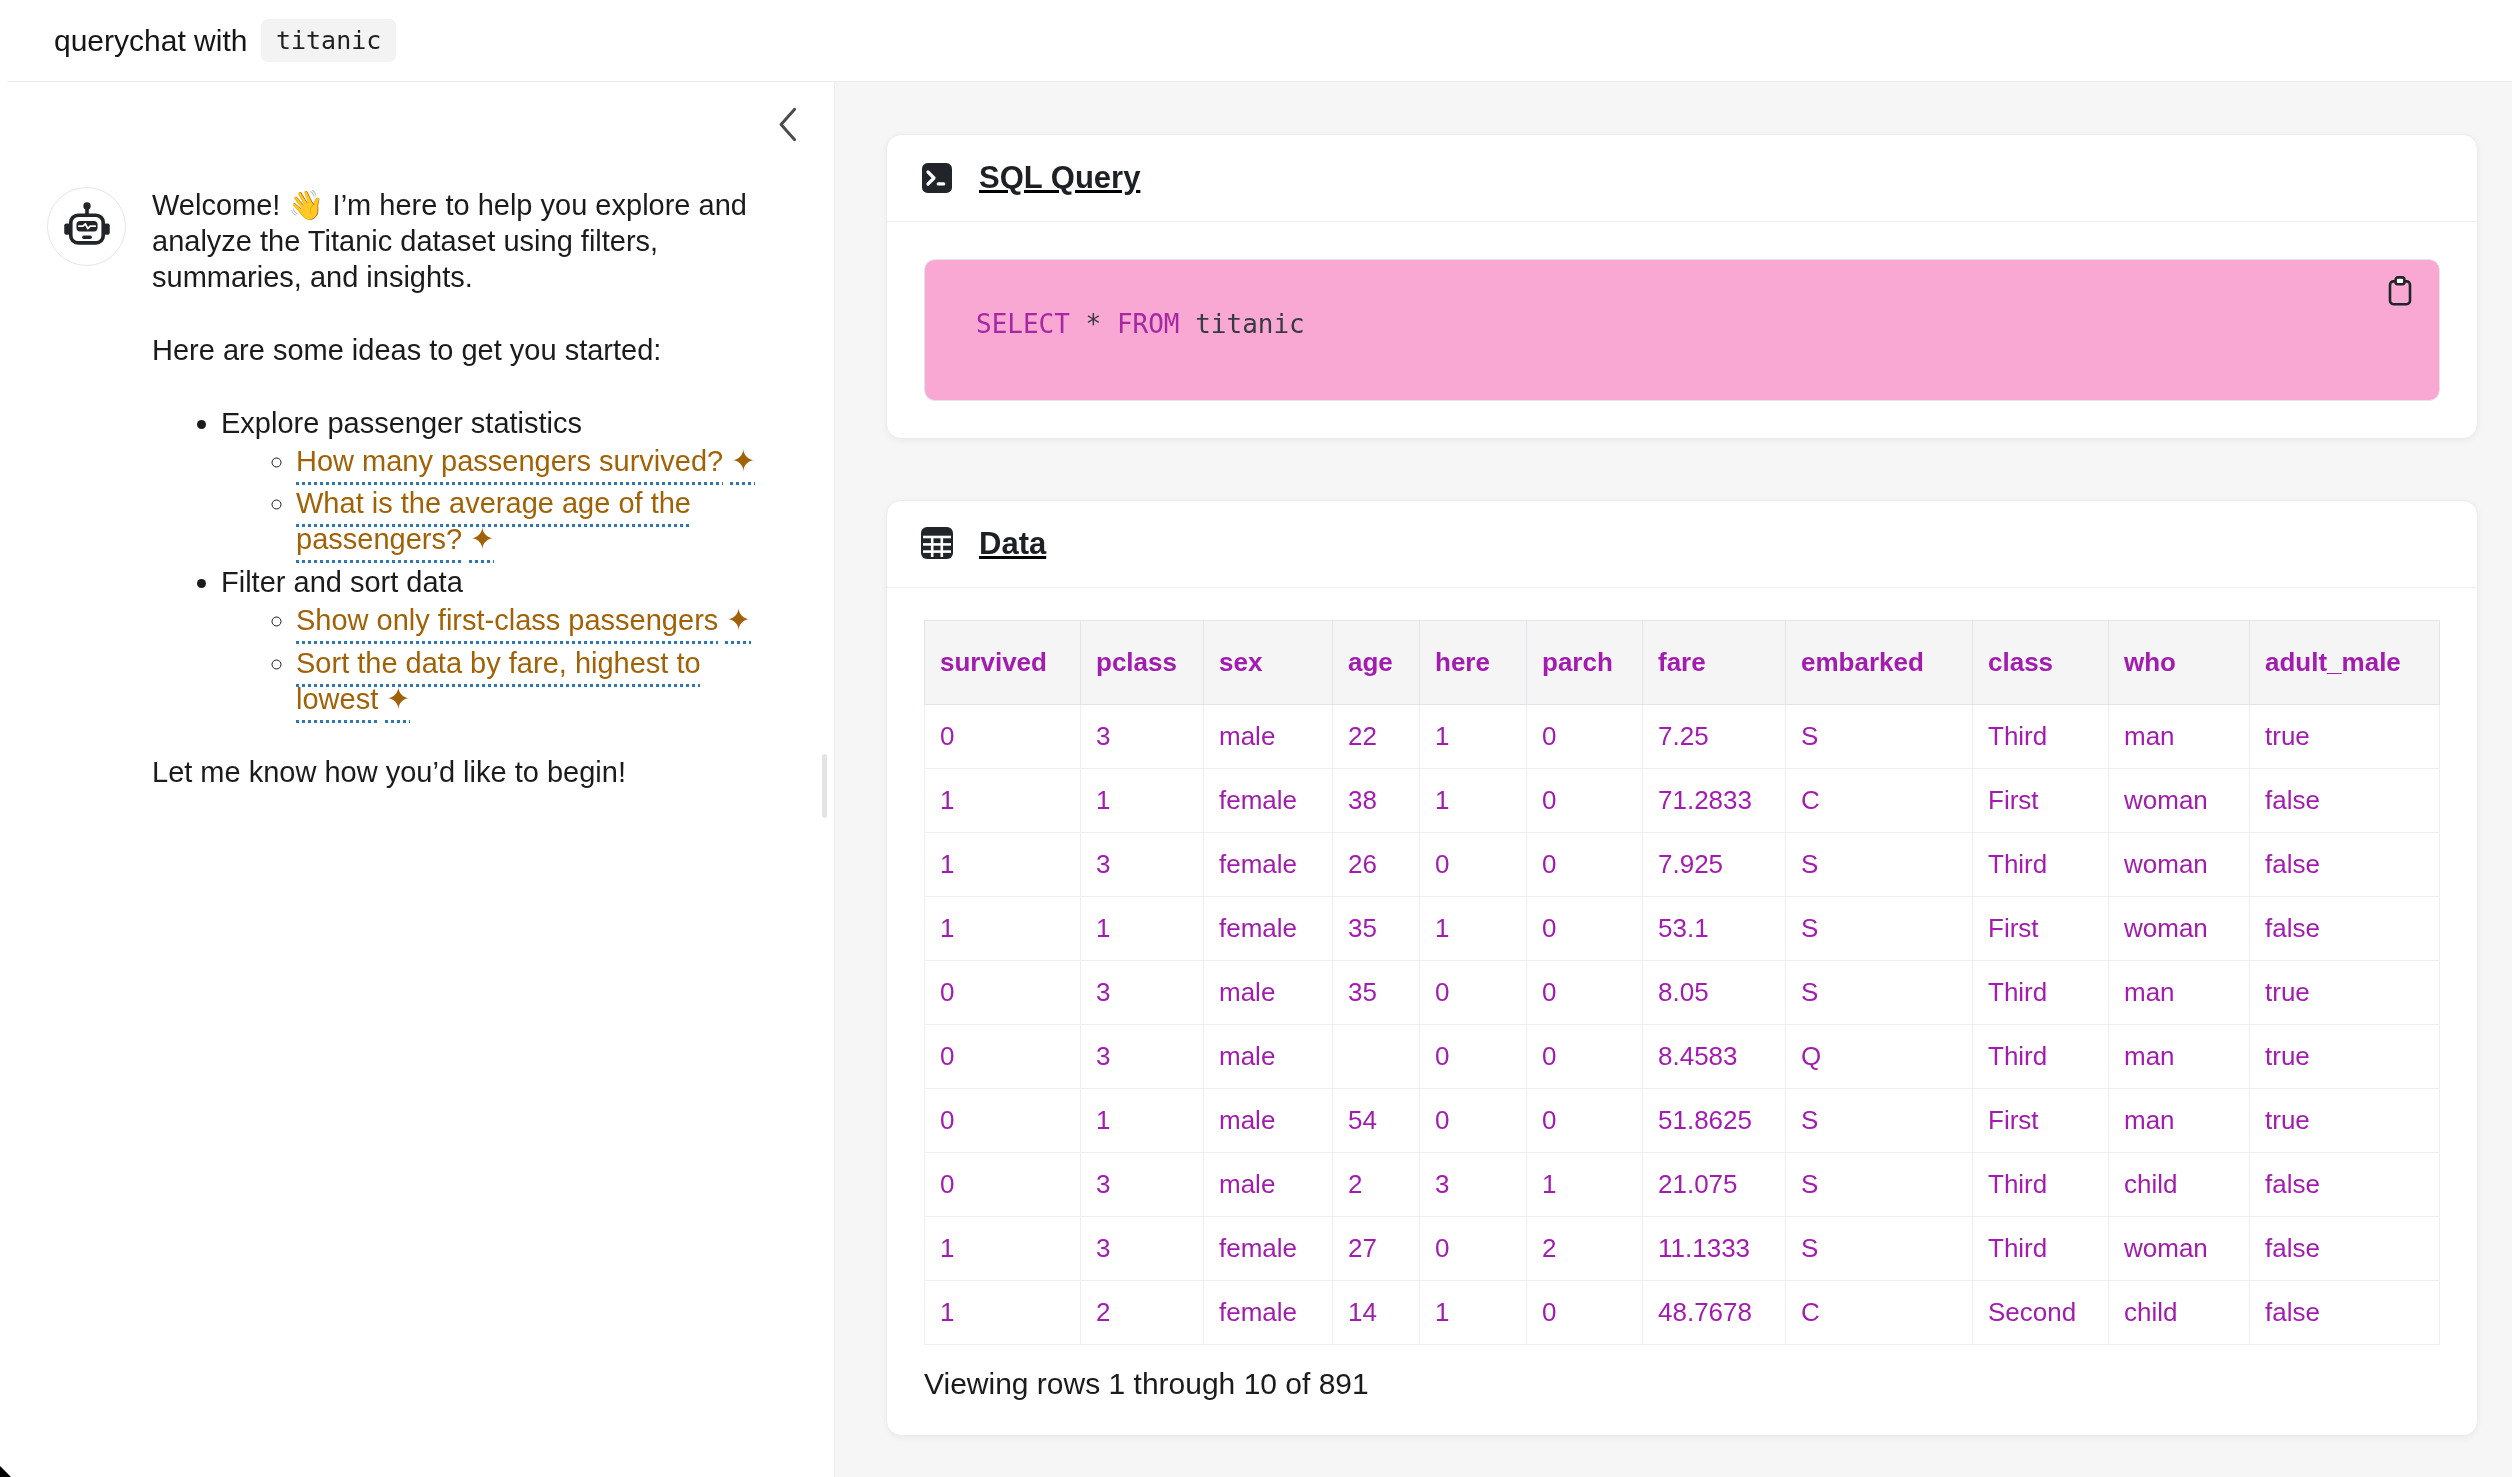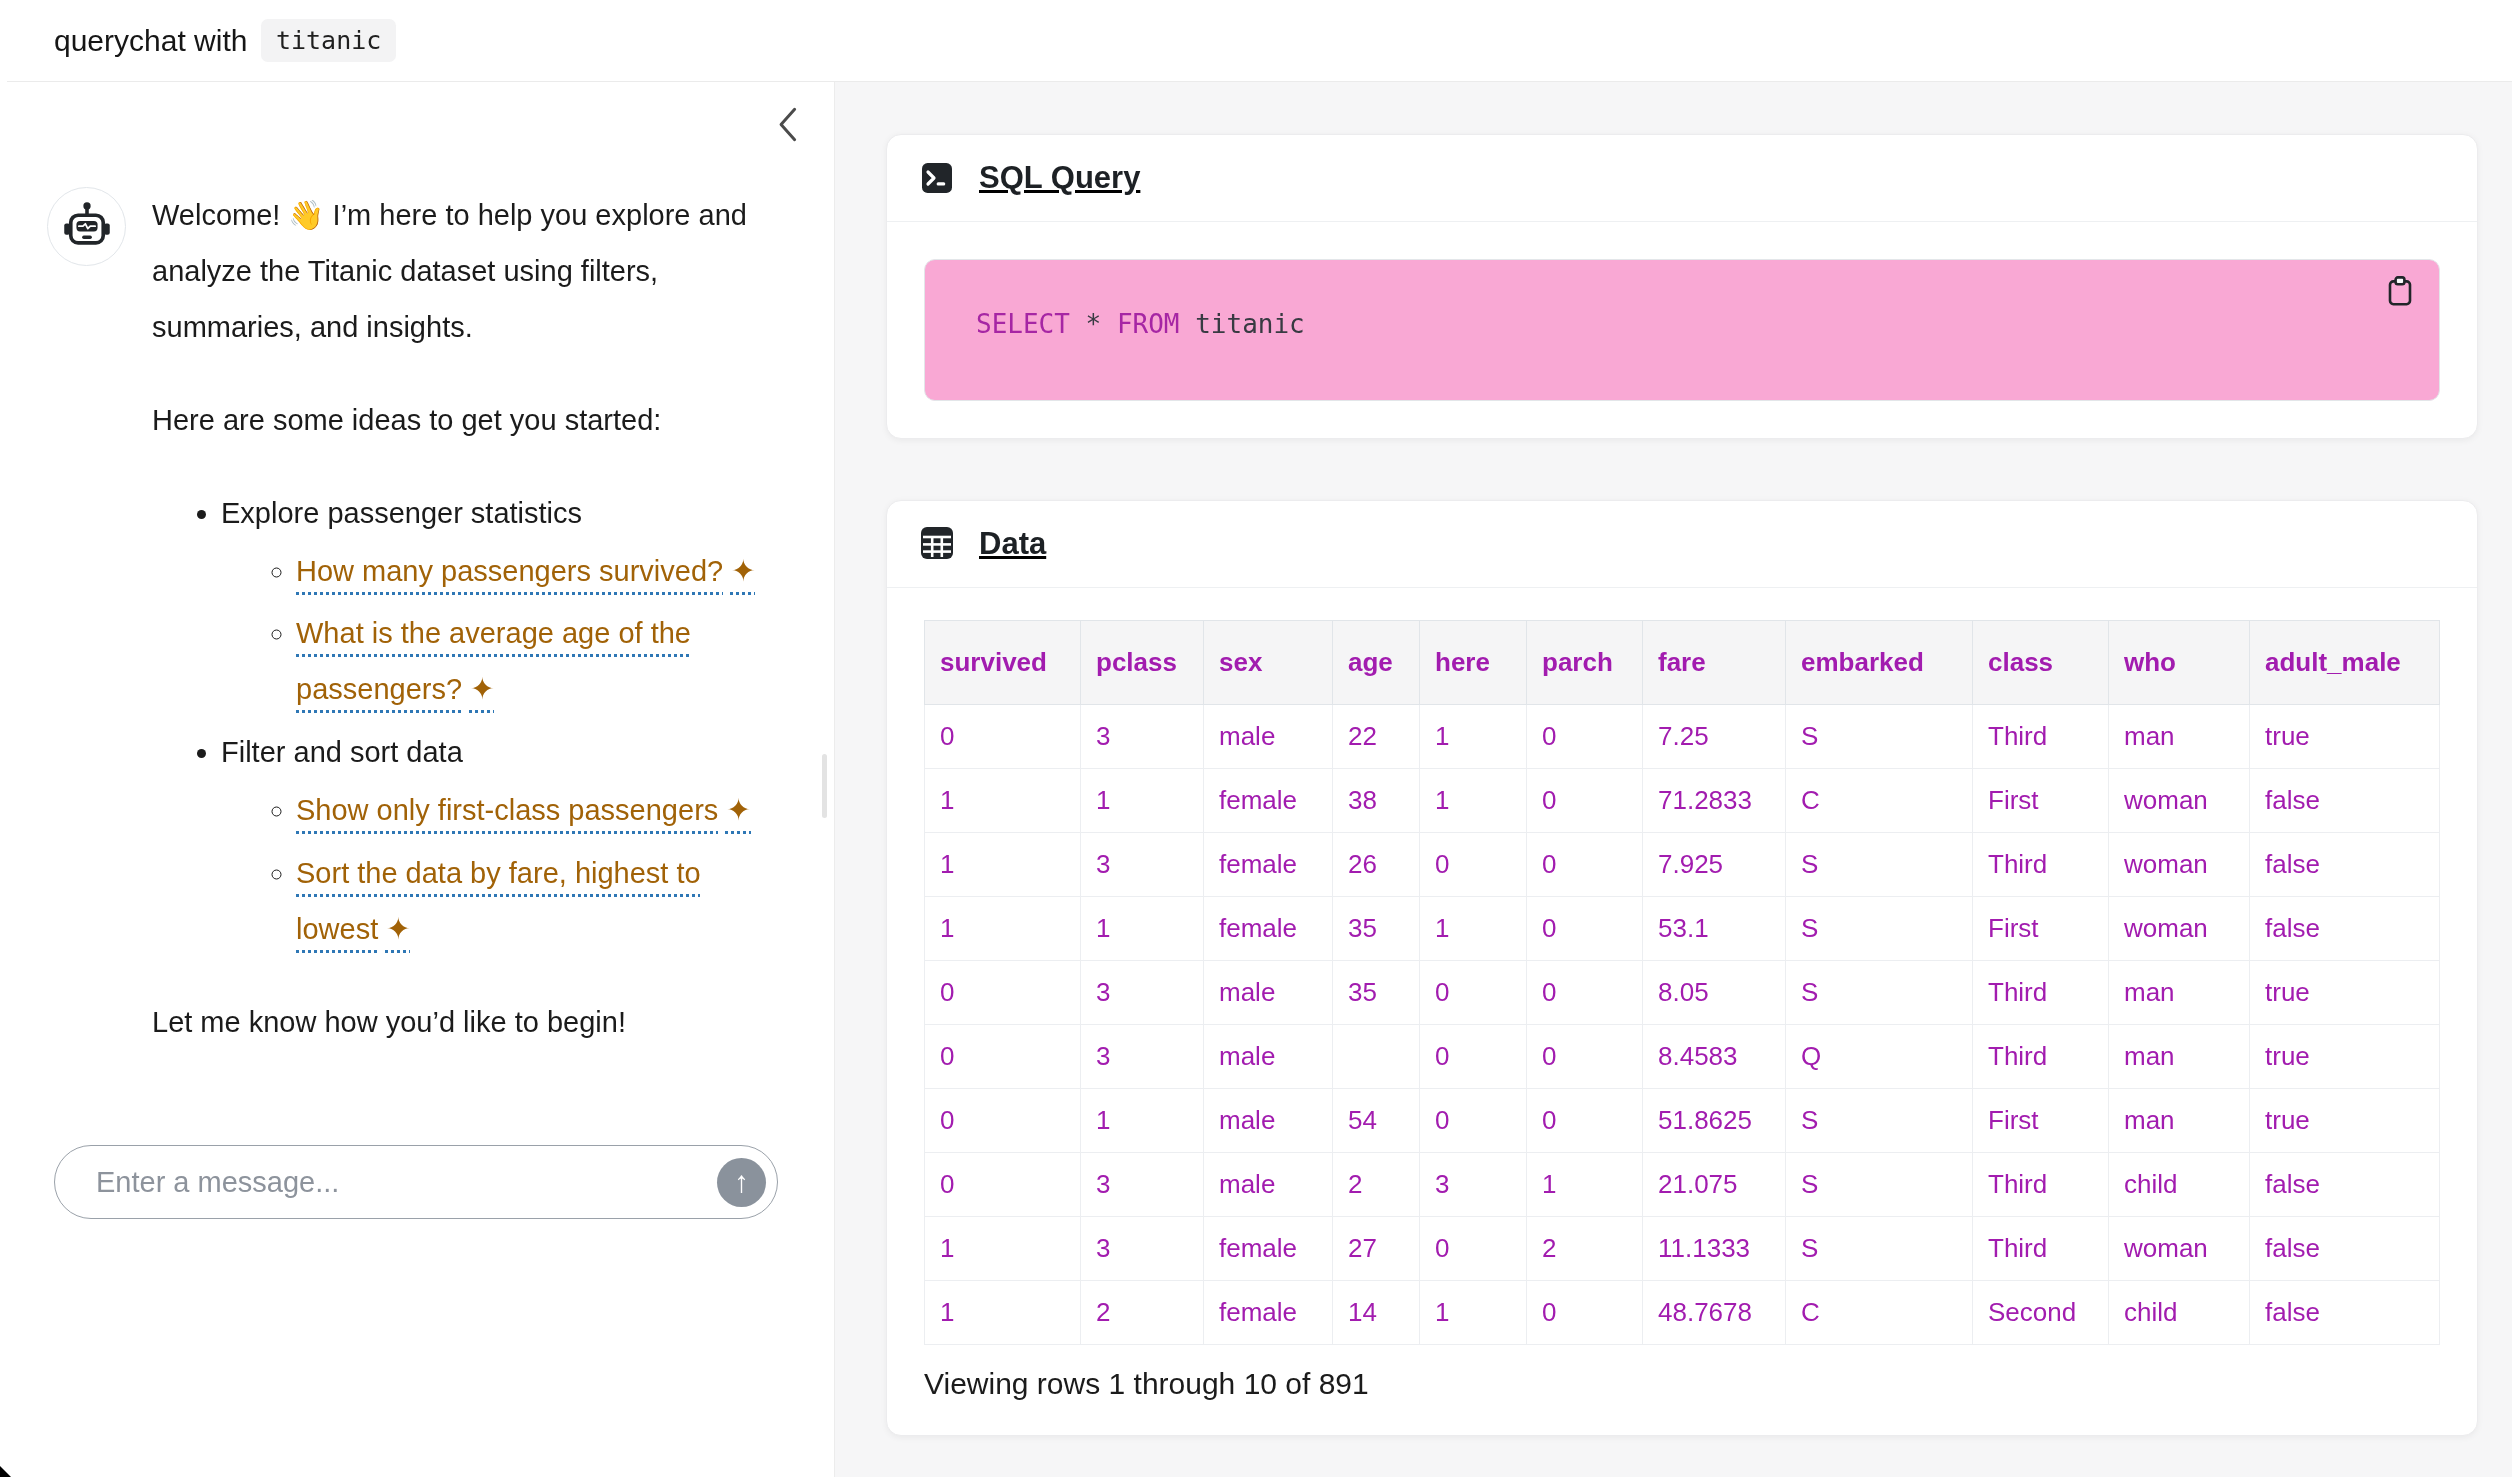--- a/index.html
+++ b/index.html
@@ -52,21 +52,21 @@
     display: flex; gap: 26px;
   }
   .avatar {
     width: 79px; height: 79px; flex: none;
     border: 1.7px solid #e2e6ea; border-radius: 50%;
     display: flex; align-items: center; justify-content: center;
     background: #fff;
   }
   .msg-body {
     width: 619px;
-    font-size: 29px; line-height: 56px; color: #1b1b1b;
+    font-size: 29px; line-height: 36px; color: #1b1b1b;
   }
   .msg-body p { margin: 0 0 37px 0; }
   .msg-body p:last-child { margin-bottom: 0; }
   ul.suggestions { margin: 37px 0; padding-left: 69px; list-style: disc; }
   ul.suggestions > li { margin-bottom: 3.4px; }
   ul.sub { padding-left: 75px; margin: 1.7px 0 6.8px 0; list-style: circle; }
   ul.sub > li { margin-bottom: 6.8px; max-width: 476px; }
   a.suggestion {
     color: #a16207;
     text-decoration: underline dotted;
@@ -224,26 +224,20 @@
                 <li><a class="suggestion" href="#"><span>Show only first-class passengers</span><span class="sparkle">✦</span></a></li>
                 <li><a class="suggestion" href="#"><span>Sort the data by fare, highest to lowest</span><span class="sparkle">✦</span></a></li>
               </ul></li>
           </ul>
         <p>Let me know how you’d like to begin!</p>
       </div>
     </div>
 
     <div class="scroll-thumb"></div>
 
-    <div class="chat-input-bar">
-      <input type="text" value="" placeholder="Enter a message..." style="">
-      <button class="send-btn">
-        <span>↑</span>
-      </button>
-    </div>
   </aside>
 
   <main class="main">
 
     <section class="card">
       <div class="card-header">
         <span>
           <svg width="32" height="30" viewBox="0 0 16 16">
             <rect width="16" height="16" rx="3" fill="#212529"></rect>
             <path d="M3.2 4.8 L6.4 8 L3.2 11.2" stroke="#ffffff" stroke-width="1.7" fill="none" stroke-linecap="round" stroke-linejoin="round"></path>

